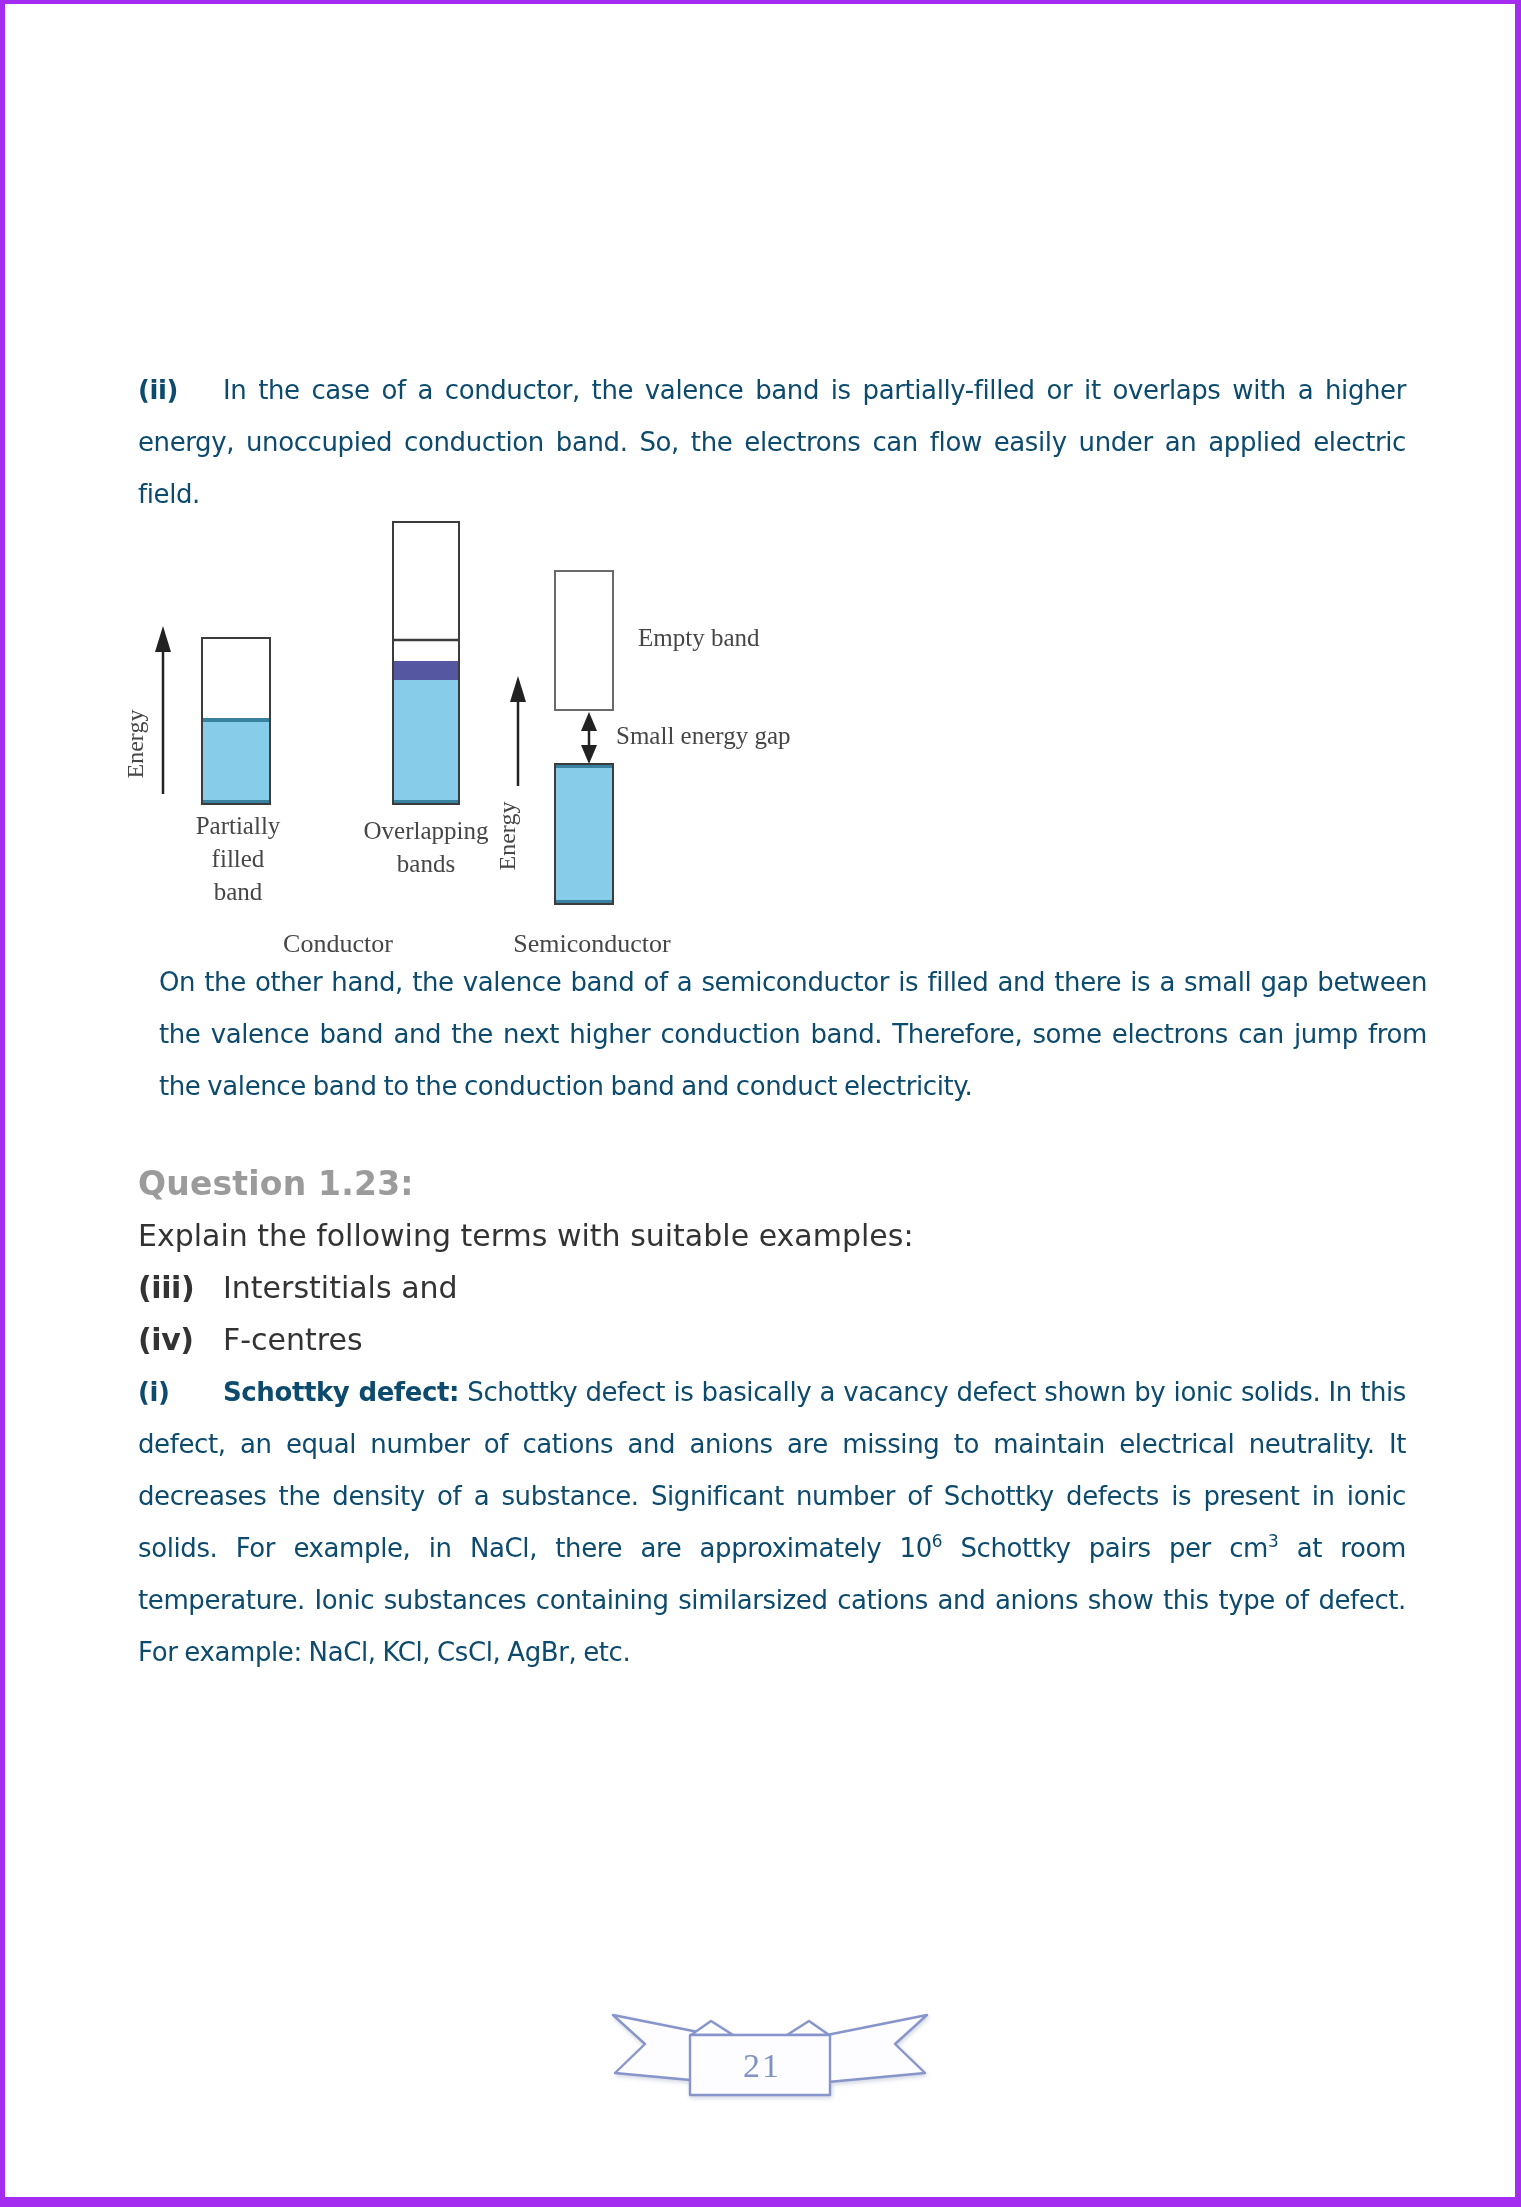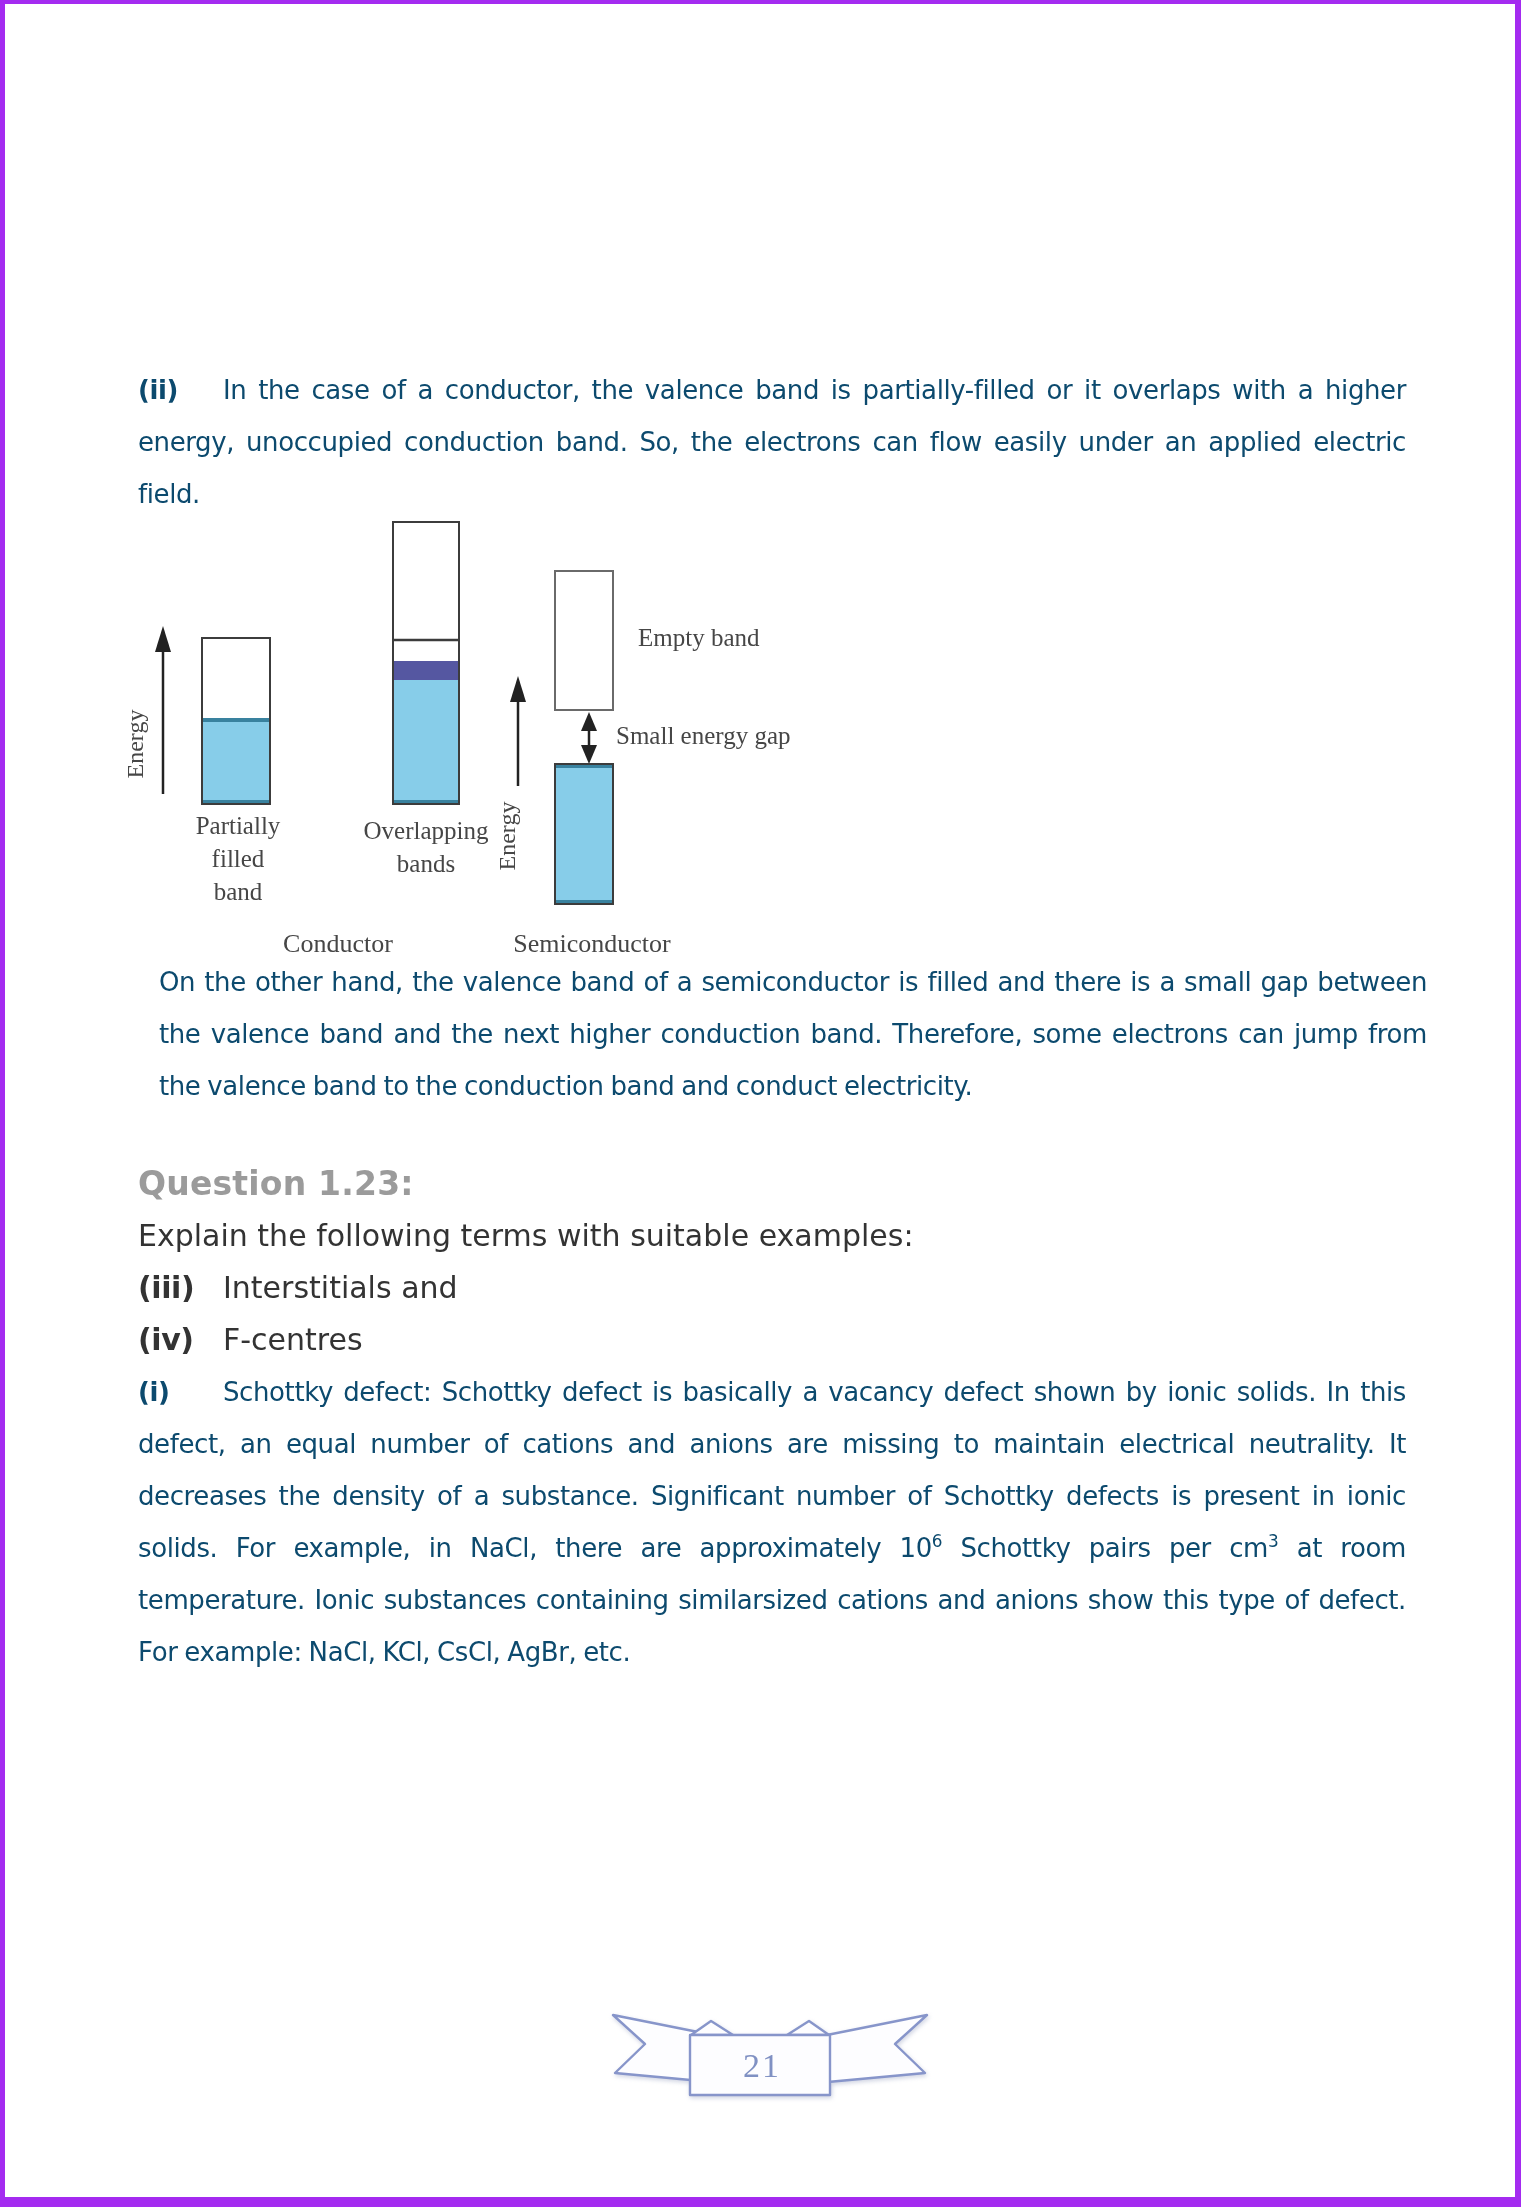--- a/index.html
+++ b/index.html
@@ -31,21 +31,21 @@
     letter-spacing:-0.4px;
   }
   .q-title{
     font-weight:bold;
     color:#9B9B9B;
     font-size:33px;
     line-height:52px;
     letter-spacing:0.2px;
   }
   .list-line{line-height:52px;font-size:30px;}
-  .bold{font-weight:normal;}
+  .bold{font-weight:bold;}
   sup{font-size:0.65em;line-height:0;}
   
   .diag-text{
     font-family:"Liberation Serif","DejaVu Serif",serif;
     fill:#464646;
   }
   .t25{font-size:25px;}
   .t26{font-size:26px;}
   .t24{font-size:24px;}
   .outline{fill:none;stroke:#3C3C3C;stroke-width:2;}

